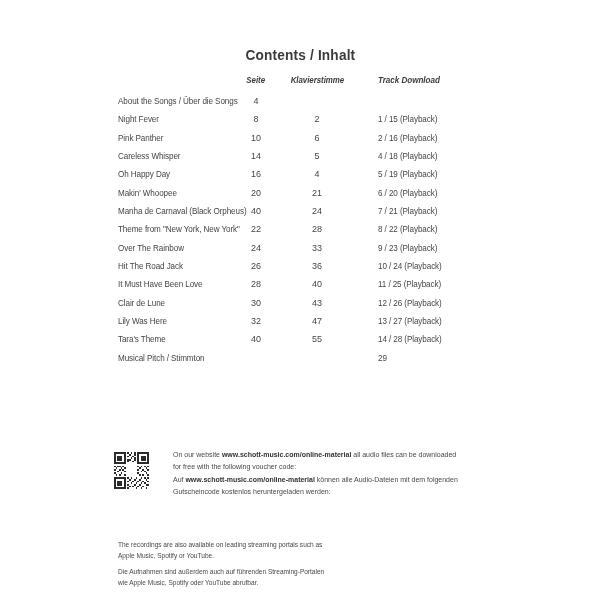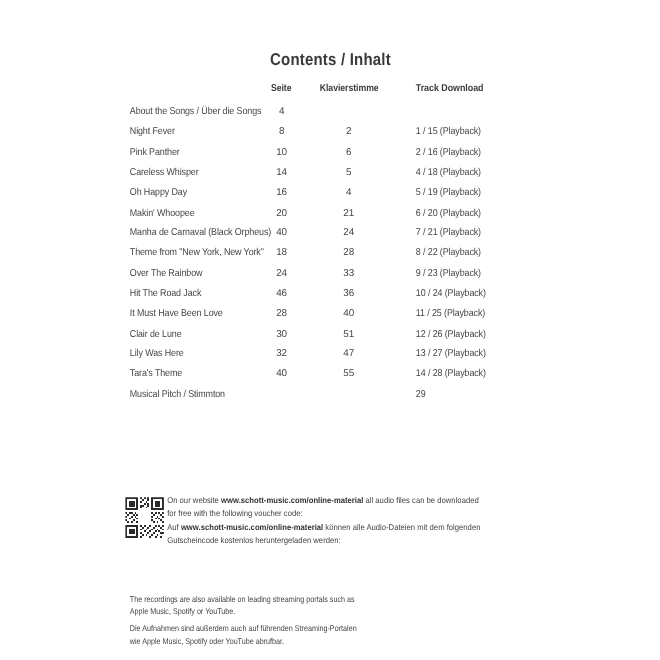--- a/index.html
+++ b/index.html
@@ -14,25 +14,25 @@
   }
   .scale-c{display:inline-block;transform:scaleX(.88);transform-origin:50% 50%;white-space:nowrap;}
   .scale-l{display:inline-block;transform:scaleX(.9);transform-origin:0 50%;white-space:nowrap;}
   
   .toc{position:absolute;left:118px;top:75px;width:366px;font-size:9px;letter-spacing:-.1px;}
   .trow{display:grid;grid-template-columns:122px 32px 90px 1fr;height:18.35px;align-items:start;}
   .trow.hdr{height:21px;}
   .cell{overflow:visible;}
   .cell.num{text-align:center;}
   .cell.track{padding-left:16px;}
-  .bold{font-weight:700;color:#3b3b3b;letter-spacing:-.05px;}
+  .bold{font-weight:700;color:#3b3b3b;letter-spacing:-.05px;font-style:italic;}
   
   .dl{position:absolute;left:114px;top:449px;width:346px;}
   .qr{position:absolute;left:0;top:3px;}
-  .dl-text{margin-left:38px;font-size:7.6px;line-height:12.4px;color:#464646;}
+  .dl-text{margin-left:59px;font-size:7.6px;line-height:12.4px;color:#464646;}
   .dl-line{height:12.4px;white-space:nowrap;}
   .dl-line .scale-l{transform:scaleX(.92);}
   .url{font-weight:700;color:#323232;}
   
   .stream{position:absolute;left:118px;top:520px;font-size:7.6px;line-height:11.3px;color:#464646;margin-top:19px;}
   .stream .para{margin:0 0 4.5px 0;}
   .stream .sline{height:11.3px;white-space:nowrap;}
   .stream .scale-l{transform:scaleX(.86);}
 </style>
 </head>
@@ -87,46 +87,46 @@
       <div class="cell track"><span class="scale-l">6 / 20 (Playback)</span></div>
     </div>
     <div class="trow">
       <div class="cell"><span class="scale-l">Manha de Carnaval (Black Orpheus)</span></div>
       <div class="cell num">40</div>
       <div class="cell num">24</div>
       <div class="cell track"><span class="scale-l">7 / 21 (Playback)</span></div>
     </div>
     <div class="trow">
       <div class="cell"><span class="scale-l">Theme from "New York, New York"</span></div>
-      <div class="cell num">18</div>
+      <div class="cell num">22</div>
       <div class="cell num">28</div>
       <div class="cell track"><span class="scale-l">8 / 22 (Playback)</span></div>
     </div>
     <div class="trow">
       <div class="cell"><span class="scale-l">Over The Rainbow</span></div>
       <div class="cell num">24</div>
       <div class="cell num">33</div>
       <div class="cell track"><span class="scale-l">9 / 23 (Playback)</span></div>
     </div>
     <div class="trow">
       <div class="cell"><span class="scale-l">Hit The Road Jack</span></div>
-      <div class="cell num">46</div>
+      <div class="cell num">26</div>
       <div class="cell num">36</div>
       <div class="cell track"><span class="scale-l">10 / 24 (Playback)</span></div>
     </div>
     <div class="trow">
       <div class="cell"><span class="scale-l">It Must Have Been Love</span></div>
       <div class="cell num">28</div>
       <div class="cell num">40</div>
       <div class="cell track"><span class="scale-l">11 / 25 (Playback)</span></div>
     </div>
     <div class="trow">
       <div class="cell"><span class="scale-l">Clair de Lune</span></div>
       <div class="cell num">30</div>
-      <div class="cell num">51</div>
+      <div class="cell num">43</div>
       <div class="cell track"><span class="scale-l">12 / 26 (Playback)</span></div>
     </div>
     <div class="trow">
       <div class="cell"><span class="scale-l">Lily Was Here</span></div>
       <div class="cell num">32</div>
       <div class="cell num">47</div>
       <div class="cell track"><span class="scale-l">13 / 27 (Playback)</span></div>
     </div>
     <div class="trow">
       <div class="cell"><span class="scale-l">Tara's Theme</span></div>

